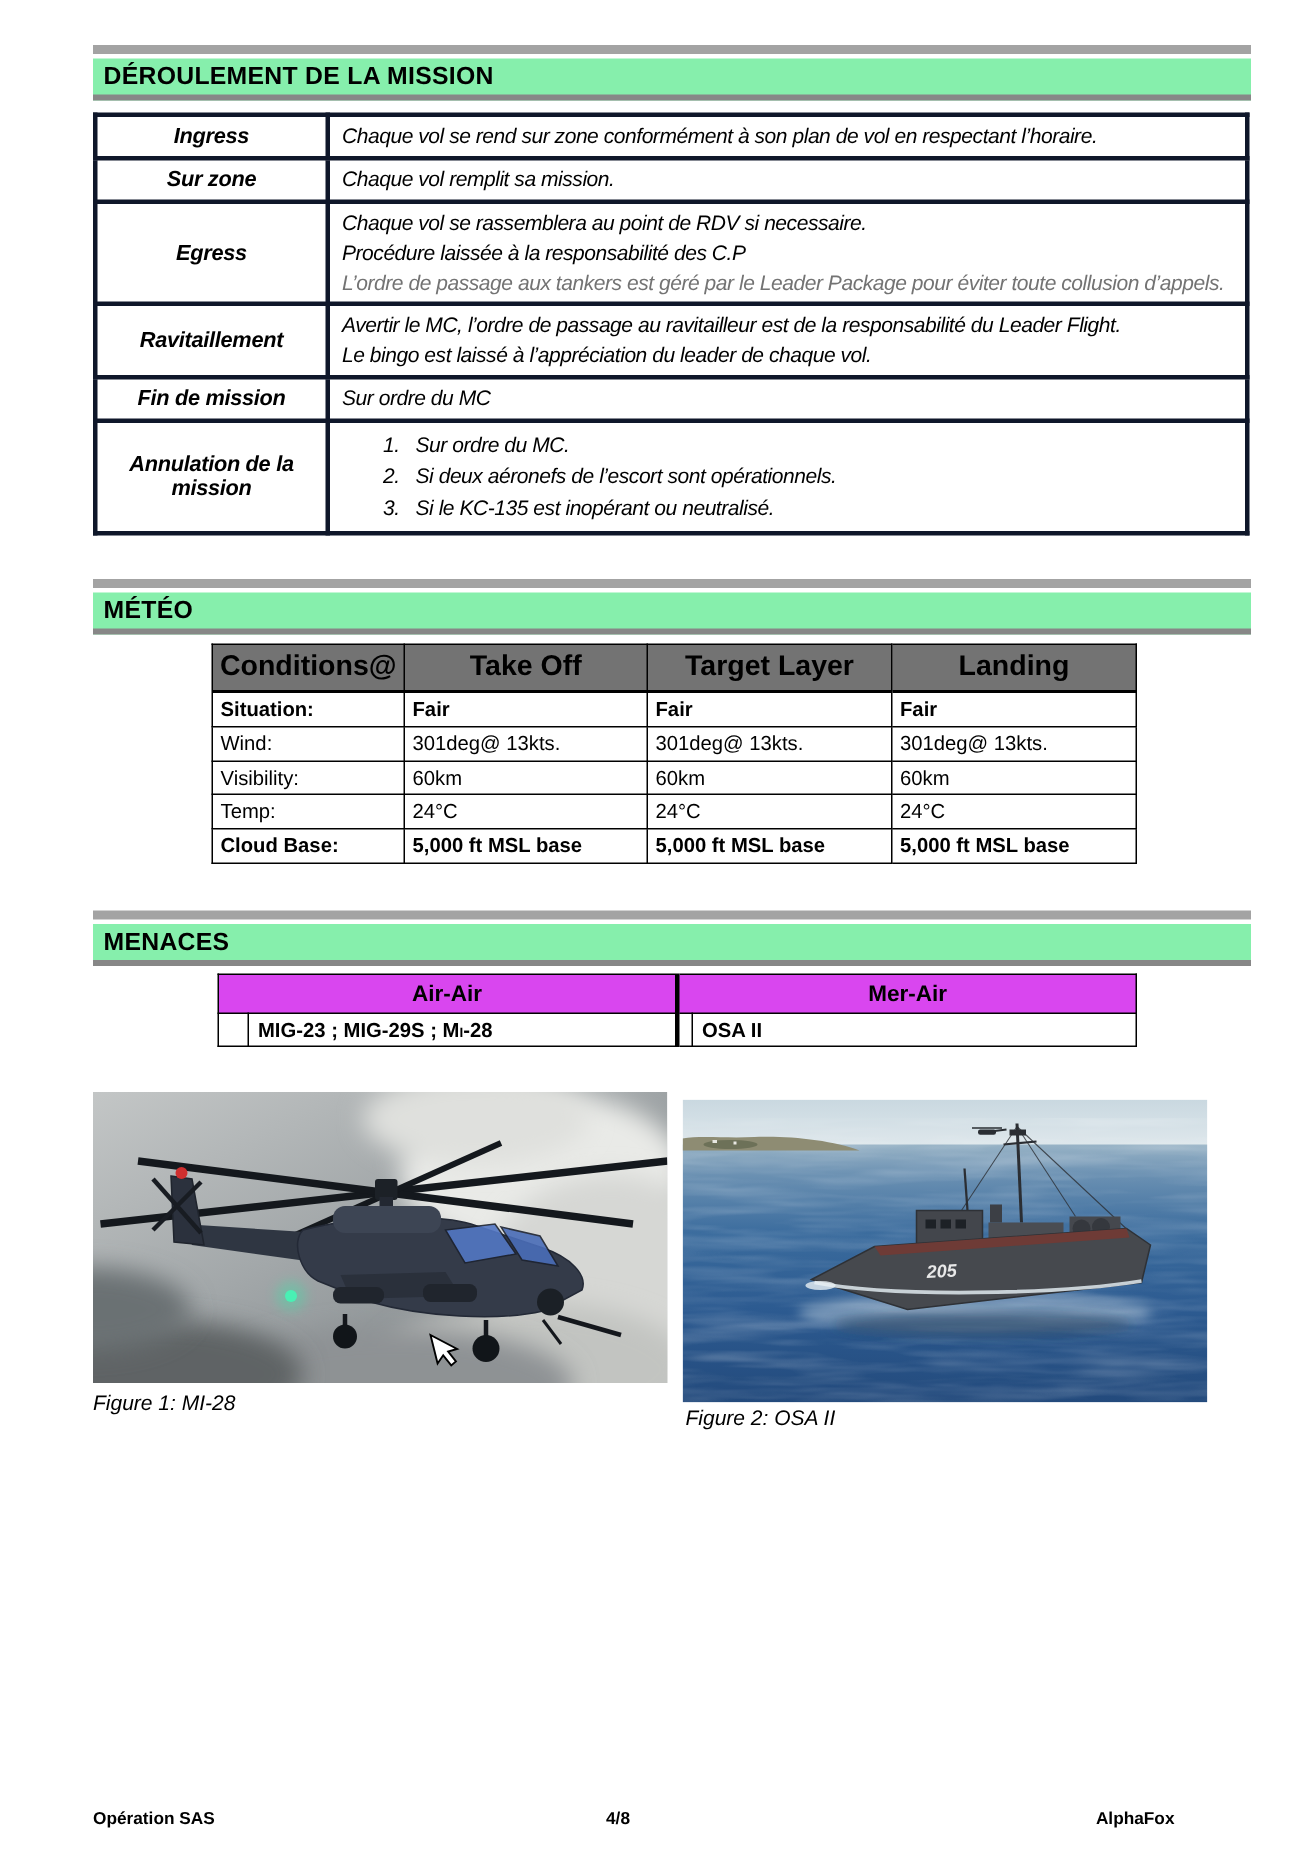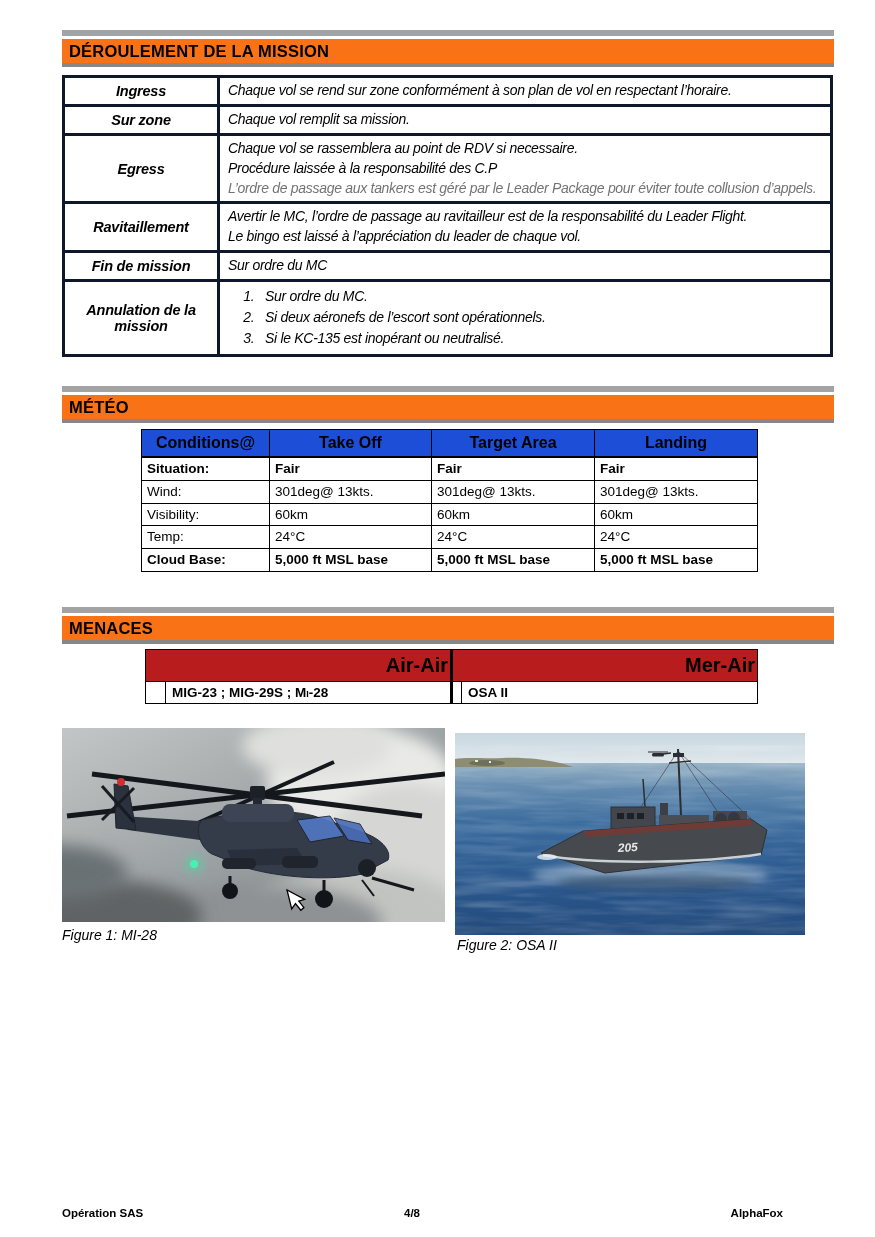--- a/index.html
+++ b/index.html
@@ -4,48 +4,48 @@
 <style>
   * { box-sizing: border-box; }
   html,body { margin:0; padding:0; background:#ffffff; }
   body { width:875px; height:1237px; font-family:"Liberation Sans", sans-serif; color:#000; }
   .page { position:relative; width:875px; height:1237px; overflow:hidden; background:#fff; }
 
   
   .section-header { position:absolute; left:62px; width:772px; }
   .section-header .strip { height:6px; background:#a3a3a3; }
   .section-header .bar {
-    margin-top:3px; background:#f97316; border-bottom:4px solid #878787;
+    margin-top:3px; background:#86efac; border-bottom:4px solid #878787;
     font-weight:bold; font-size:16.5px; padding:3px 7px 2px 7px; letter-spacing:.2px;
   }
 
   
   table { border-collapse:collapse; }
   .mission-table { position:absolute; left:62px; top:75px; width:771px; font-size:14px; letter-spacing:-.3px; }
   .mission-table td { border:3px solid #0f172a; vertical-align:middle;font-style:italic; }
   .mission-table .label-cell { width:155px; text-align:center; font-weight:bold; padding:3px 6px; font-size:14.5px; letter-spacing:-.2px; }
   .mission-table .content-cell { padding:3px 8px; line-height:1.42; }
   .red { color:#737373; }
   .mission-table ol { margin:2px 0 2px 0; padding-left:30px; }
-  .mission-table li { padding-left:7px; margin:0 0 1px 0; }
+  .mission-table li { padding-left:7px; margin:0 0 1px 12px; }
 
   
   .weather-table { position:absolute; left:141px; top:429px; width:616px; table-layout:fixed; font-size:13.5px; }
   .weather-table th, .weather-table td { border:1px solid #000; }
   .weather-table th {
-    background:#1d4ed8; font-size:16px; font-weight:bold; text-align:center;
+    background:#737373; font-size:19px; font-weight:bold; text-align:center;
     padding:4px 2px; border-bottom:2px solid #000;
   }
   .weather-table td { padding:2px 5px; line-height:1.32; }
   .row-bold td { font-weight:bold; }
 
   
   .threat-table { position:absolute; left:145px; top:649px; width:612px; table-layout:fixed; font-size:13.5px; }
   .threat-table th, .threat-table td { border:1px solid #000; }
-  .threat-table th { background:#b91c1c; font-size:20px; font-weight:bold; text-align:right; padding:4px 2px; }
+  .threat-table th { background:#d946ef; font-size:15px; font-weight:bold; text-align:center; padding:4px 2px; }
   .threat-table td { font-weight:bold; padding:3px 6px; }
   .thick-left { border-left:3px solid #000 !important; }
   .spacer-cell { padding:0 !important; }
   .smallcaps { font-variant: small-caps; }
 
   
   .photo { position:absolute; overflow:hidden; }
   .photo svg { display:block; width:100%; height:100%; }
   #photo-mi28 { left:62px; top:728px; width:383px; height:194px; }
   #photo-osa2 { left:455px; top:733px; width:350px; height:202px; }
@@ -126,21 +126,21 @@
     <colgroup>
         <col style="width:128px">
         <col style="width:162px">
         <col style="width:163px">
         <col style="width:163px">
       </colgroup>
     <tbody>
         <tr>
       <th>Conditions@</th>
       <th>Take Off</th>
-      <th>Target Area</th>
+      <th>Target Layer</th>
       <th>Landing</th>
     </tr>
     <tr class="row-bold">
       <td>Situation:</td>
       <td>Fair</td>
       <td>Fair</td>
       <td>Fair</td>
     </tr>
     <tr>
       <td>Wind:</td>

